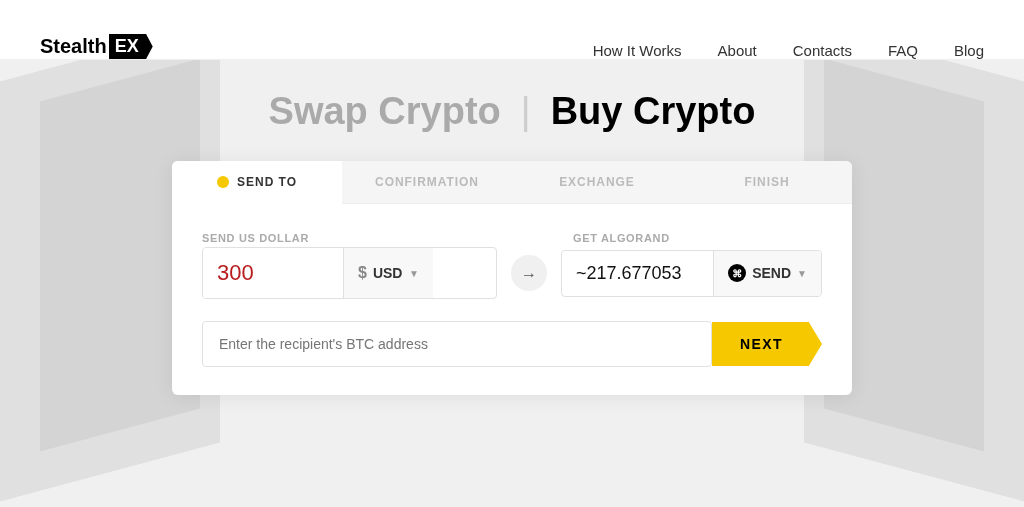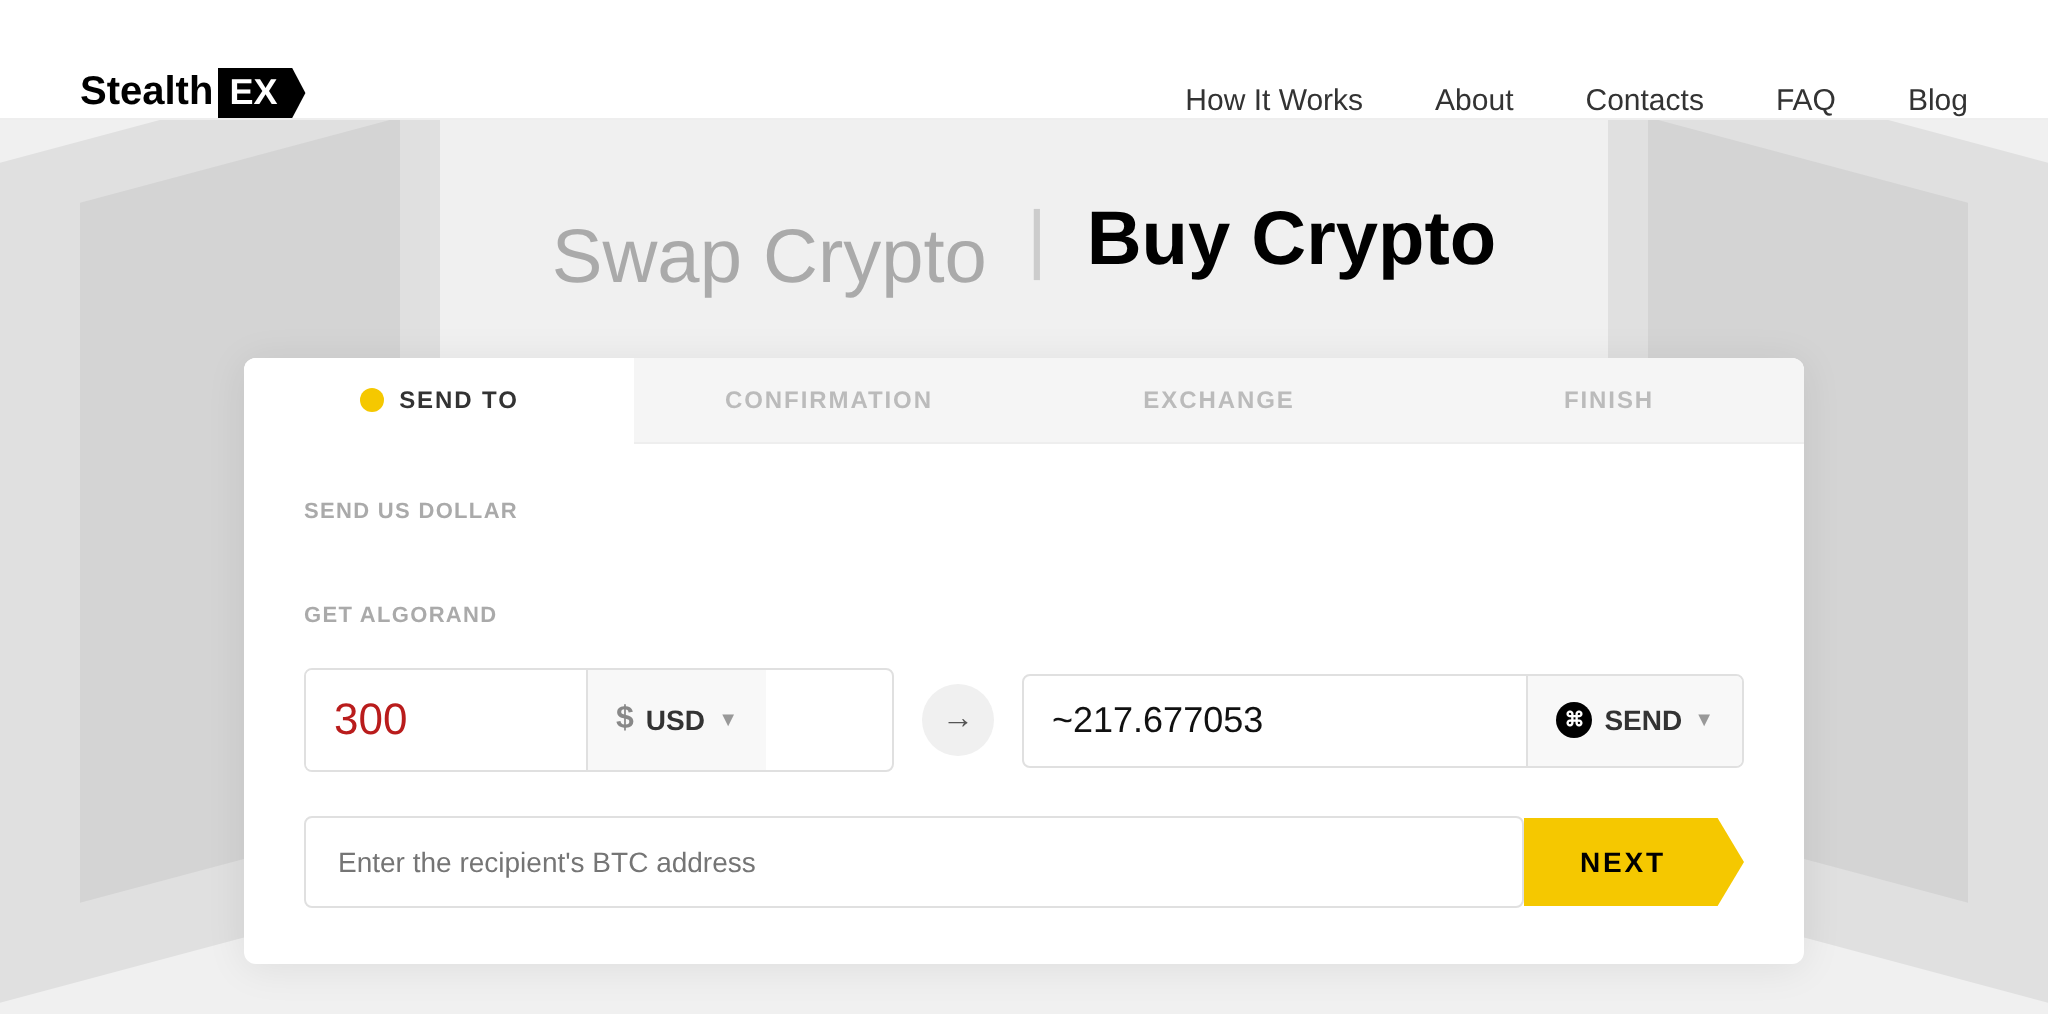--- a/index.html
+++ b/index.html
@@ -107,39 +107,38 @@
     
     .hero-title {
       display: flex;
       align-items: center;
       gap: 20px;
       margin-bottom: 28px;
     }
     .hero-swap {
       font-size: 38px;
       color: #aaa;
-      font-weight: 400;
-      margin-top: 18px;
+      font-weight: 700;
     }
     .hero-divider {
       font-size: 38px;
       color: #ccc;
       font-weight: 300;
     }
     .hero-buy {
       font-size: 38px;
       color: #000;
       font-weight: 700;
     }
 
     
     .widget {
       background: #fff;
       border-radius: 6px;
-      width: 780px;
+      width: 680px;
       box-shadow: 0 2px 20px rgba(0,0,0,0.08);
       overflow: hidden;
     }
 
     
     .steps-bar {
       display: flex;
       align-items: stretch;
       background: #f5f5f5;
       border-bottom: 1px solid #eee;
@@ -179,22 +178,21 @@
 
     
     .widget-body {
       padding: 28px 30px;
     }
 
     
     .exchange-labels {
       display: flex;
       gap: 20px;
-      margin-bottom: 20px;
-      flex-direction: column;
+      margin-bottom: 3px;
     }
     .exchange-label {
       font-size: 11px;
       color: #aaa;
       font-weight: 600;
       letter-spacing: 0.06em;
     }
     .exchange-label.send { width: 295px; }
     .exchange-label.get { flex: 1; }
 

